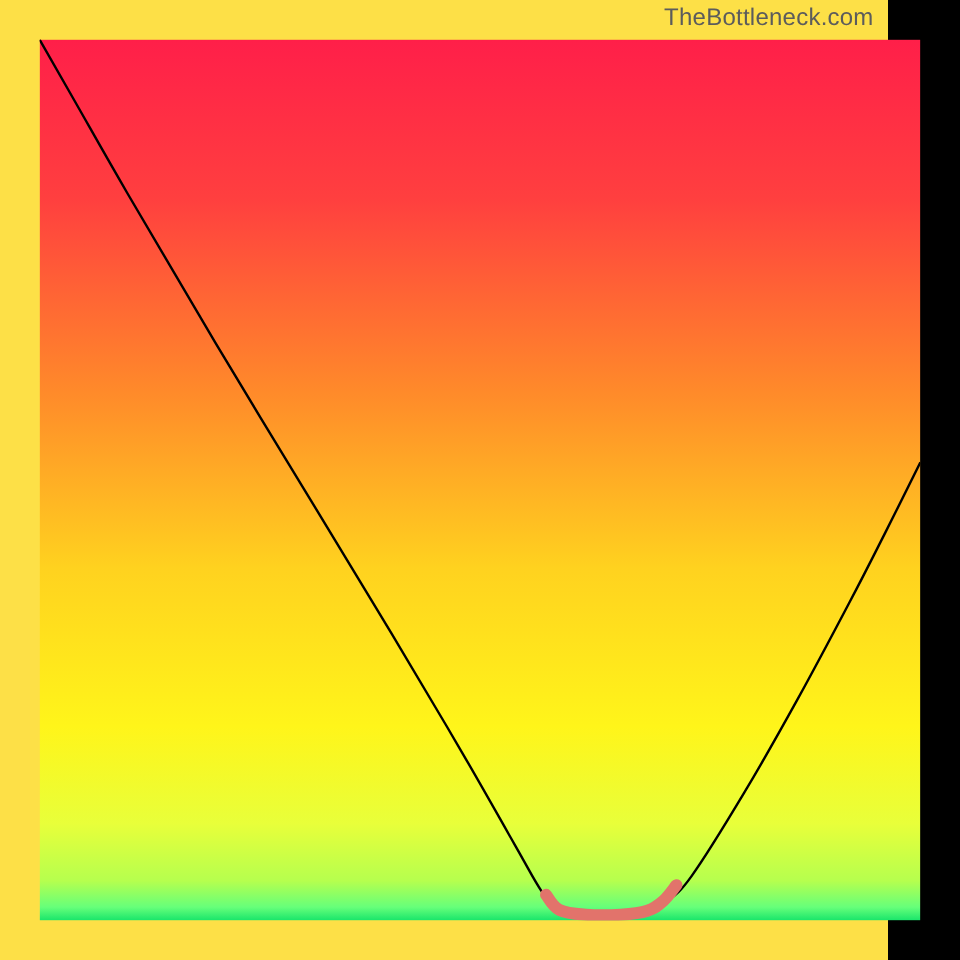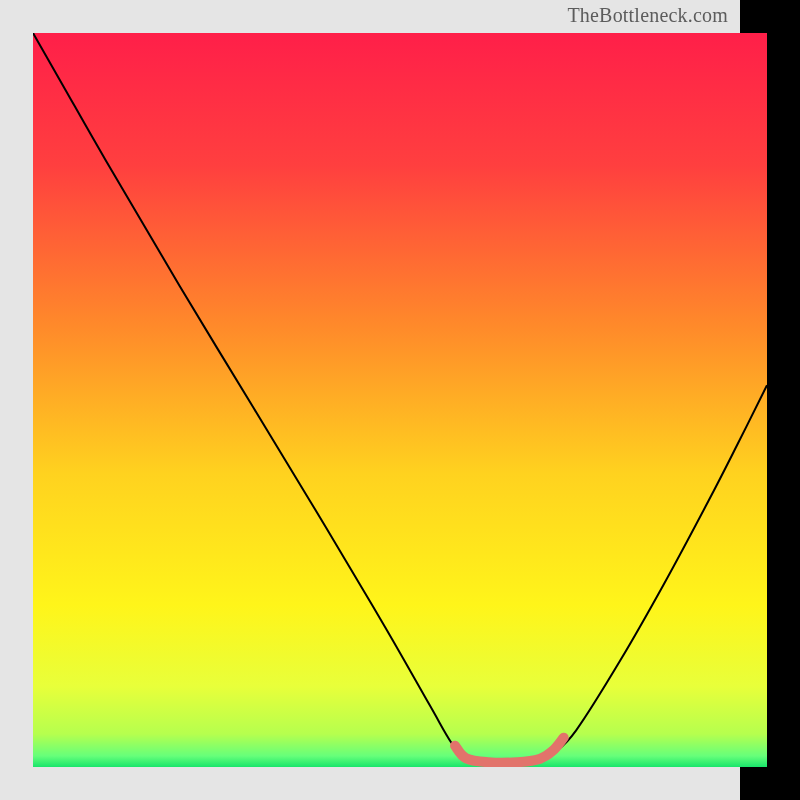--- a/index.html
+++ b/index.html
@@ -1,17 +1,17 @@
 <!DOCTYPE html>
 <html><head>
 <meta charset="utf-8">
 <style>
   * { margin: 0; padding: 0; box-sizing: border-box; }
   html, body { width: 800px; height: 800px; overflow: hidden; background: #000; font-family: Arial, Helvetica, sans-serif; }
-  .frame { position: relative; width: 740px; height: 800px; background: #e5e5e5; font-family: Liberation Serif, serif; }
+  .frame { position: relative; width: 740px; height: 800px; background: #fde047; }
   .watermark { position: absolute; top: 4px; right: 12px; font-size: 20px; color: #5c5c5c; font-weight: 500; letter-spacing: .2px; }
   .plot { position: absolute; left: 33px; top: 33px; width: 734px; height: 734px; }
   .plot svg { display: block; }
 </style>
 </head>
 <body>
 <div class="frame">
 
   <div class="watermark">TheBottleneck.com</div>
 

